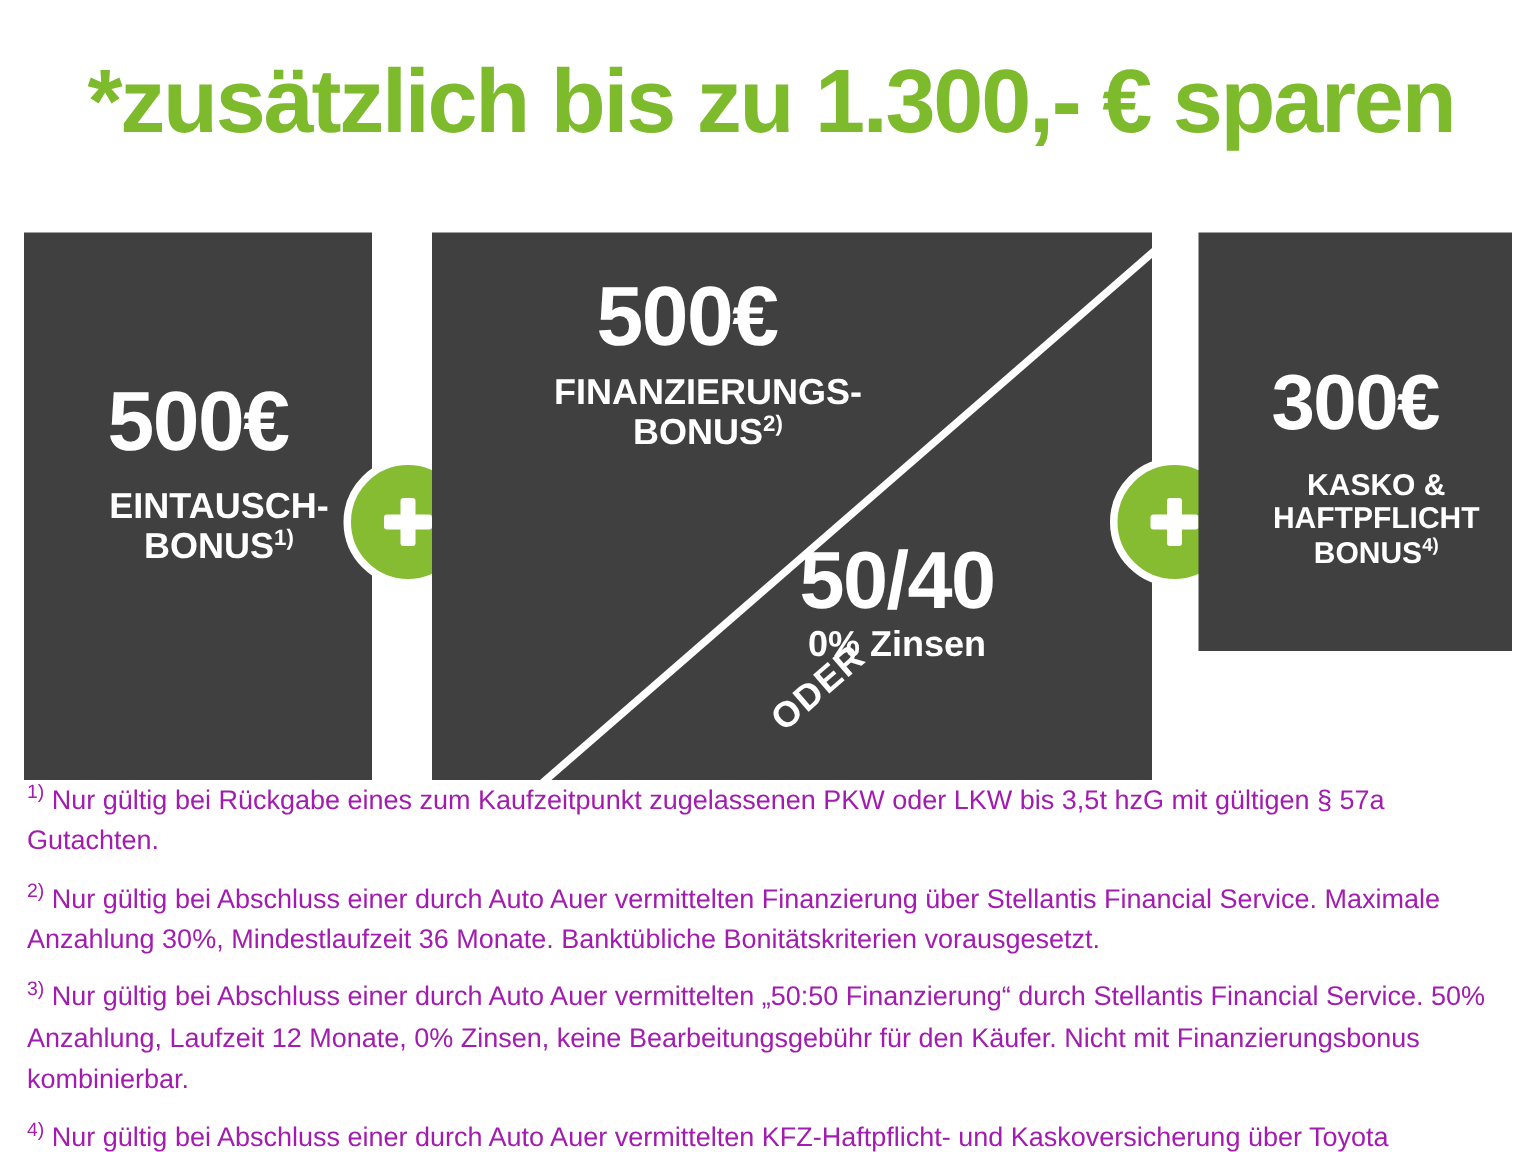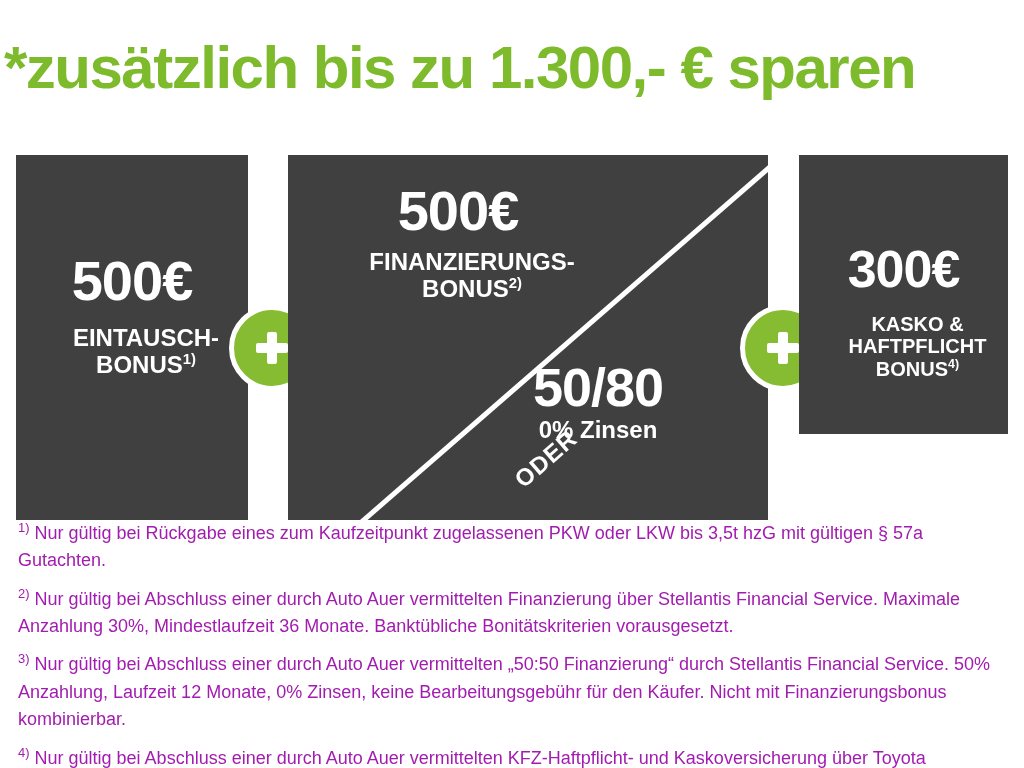--- a/index.html
+++ b/index.html
@@ -26,21 +26,21 @@
     position: absolute;
     left: 0px;
     top: 36px;
     width: 1024px;
     font-size: 60px;
     line-height: 64px;
     font-weight: bold;
     color: #7dba2c;
     letter-spacing: -1.5px;
     white-space: nowrap;
-    text-align: left;
+    text-align: center;
     padding-left: 4px;
     box-sizing: border-box;
   }
 
   
   .band {
     position: absolute;
     left: 16px;
     top: 155px;
     width: 992px;
@@ -247,21 +247,21 @@
         <div class="amount">500€</div>
         <div class="label">
           <span>FINANZIERUNGS-</span><br>
           <span>BONUS</span><sup>2)</sup>
         </div>
       </div>
 
       <div class="oder">ODER</div>
 
       <div class="mid-bottom">
-        <div class="amount">50/80</div>
+        <div class="amount">50/40</div>
         <div class="sub">0% Zinsen</div>
       </div>
     </div>
 
     <div class="plus plus-2"></div>
 
     <div class="panel panel-right">
       <div class="right-content">
         <div class="amount">300€</div>
         <div class="label">

